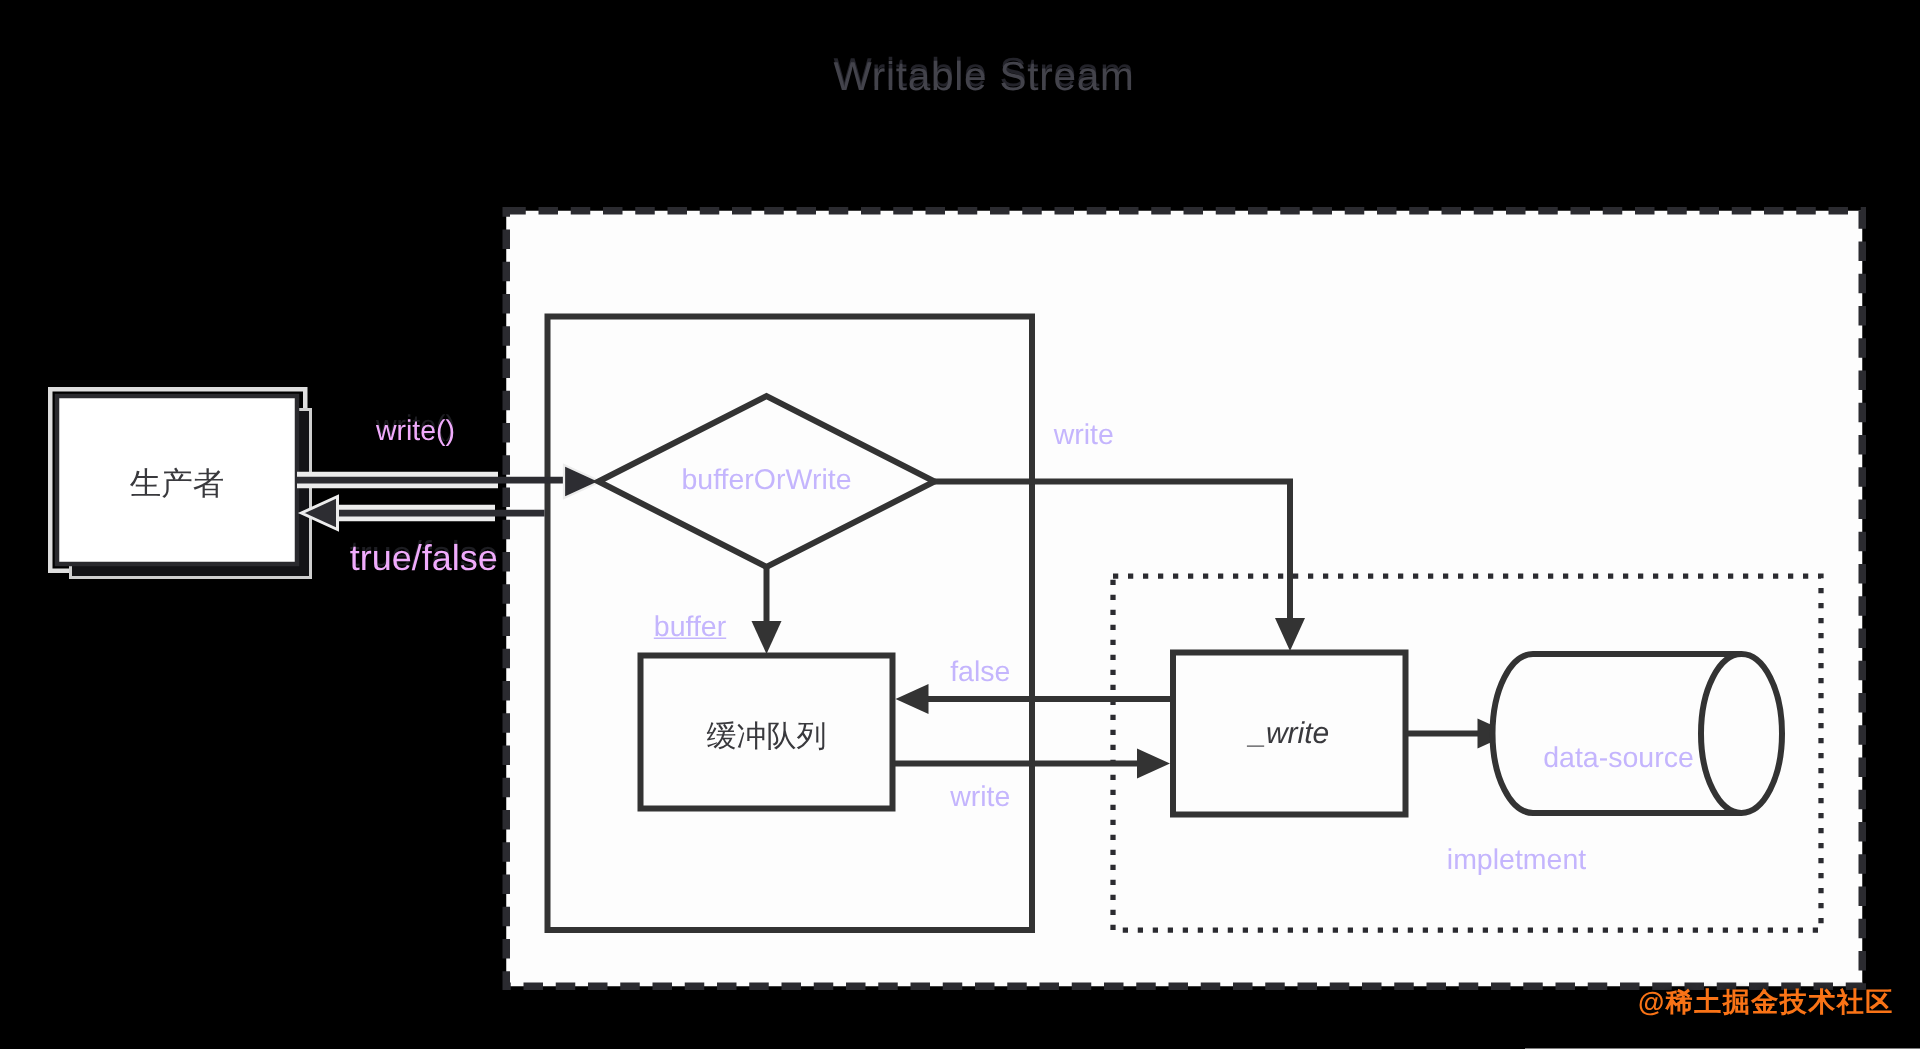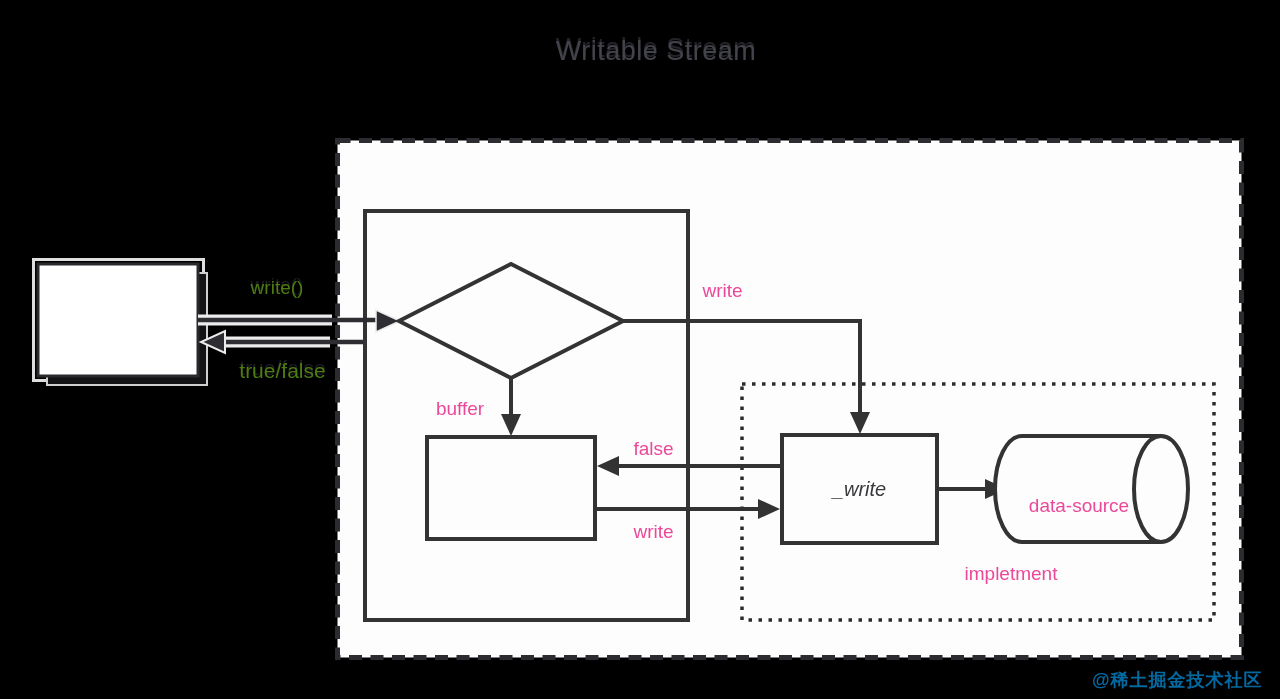--- a/index.html
+++ b/index.html
@@ -6,40 +6,39 @@
   body{
     width:1280px;height:699px;
     background:#000;
     font-family:"Liberation Sans","DejaVu Sans",sans-serif;
     position:relative;overflow:hidden;
   }
   #stage{position:absolute;left:0;top:0;width:1280px;height:699px;}
   svg{position:absolute;left:0;top:0;}
   .abs{position:absolute;}
   .lbl{
-    color:#ec4899;font-size:19px;text-align:center;
+    color:#c4b5fd;font-size:19px;text-align:center;
     white-space:nowrap;line-height:1.1;
   }
   .node-lbl{color:#39393d;font-size:20px;text-align:center;white-space:nowrap;}
   
   .ghost{
-    color:#4d7c0f;
+    color:#f0abfc;
     text-shadow:0 -3px 0 #1d1d22, 0 2px 3px rgba(0,0,0,.85);
     text-align:center;white-space:nowrap;
   }
   .title{
     font-size:27px;letter-spacing:.5px;color:#43434b;
     text-shadow:0 -3px 0 #23232a, 2px 2px 3px rgba(0,0,0,.9);
     width:1280px;text-align:center;
   }
   .watermark{
-    color:#0369a1;font-size:18px;font-weight:bold;letter-spacing:1px;
+    color:#f97316;font-size:18px;font-weight:bold;letter-spacing:1px;
     text-shadow:1px 2px 2px rgba(0,0,0,.9),0 0 4px rgba(0,0,0,.7);
     white-space:nowrap;
-    margin-top:12px;
   }
 </style>
 </head>
 <body>
 
 <div id="stage">
 
   <svg width="1280" height="699" viewBox="0 0 1280 699">
 
     <rect x="337.5" y="140.5" width="904" height="517" fill="#fdfdfd" stroke="#2b2b30" stroke-width="5" stroke-dasharray="13 8.5"></rect>
@@ -80,30 +79,33 @@
 
     <path d="M937 489 H992" stroke="#333" stroke-width="4" fill="none"></path>
     <polygon points="985,479 985,499 1007,489" fill="#333"></polygon>
 
     <path d="M 1161 436 L 1022 436 A 27 53 0 0 0 1022 542 L 1161 542" fill="#fdfdfd" stroke="#333" stroke-width="4"></path>
     <ellipse cx="1161" cy="489" rx="27" ry="53" fill="#fdfdfd" stroke="#333" stroke-width="4"></ellipse>
   </svg>
 
   <div class="abs title" style="top:36px;left:0;padding-left:16px;">Writable Stream</div>
 
+  <div class="abs node-lbl" style="left:38px;top:308px;width:160px;font-size:21px;">生产者</div>
 
   <div class="abs ghost" style="left:222px;top:277px;width:110px;font-size:19px;">write()</div>
 
-  <div class="abs ghost" style="left:225px;top:359px;width:115px;font-size:21px;">true/false</div>
+  <div class="abs ghost" style="left:225px;top:359px;width:115px;font-size:24px;">true/false</div>
 
+  <div class="abs lbl" style="left:399px;top:311px;width:224px;">bufferOrWrite</div>
 
   <div class="abs lbl" style="left:695px;top:281px;width:55px;">write</div>
 
-  <div class="abs lbl" style="left:428px;top:399px;width:64px;">buffer</div>
+  <div class="abs lbl" style="left:428px;top:409px;width:64px;text-decoration:underline;">buffer</div>
 
+  <div class="abs node-lbl" style="left:427px;top:477px;width:168px;">缓冲队列</div>
 
   <div class="abs lbl" style="left:626px;top:439px;width:55px;">false</div>
 
   <div class="abs lbl" style="left:626px;top:522px;width:55px;">write</div>
 
   <div class="abs node-lbl" style="left:782px;top:478px;width:155px;font-style:italic;">_write</div>
 
   <div class="abs lbl" style="left:998px;top:496px;width:162px;">data-source</div>
 
   <div class="abs lbl" style="left:956px;top:564px;width:110px;">impletment</div>

